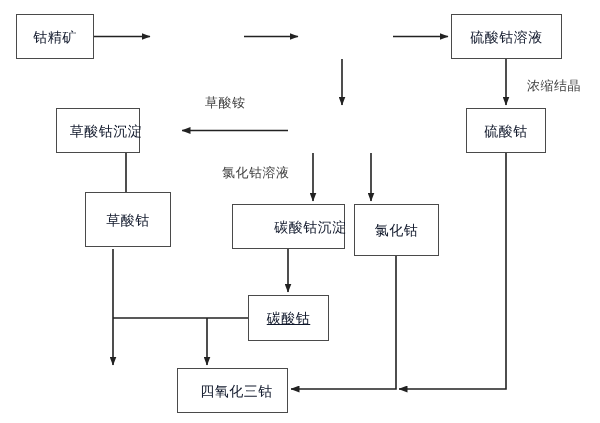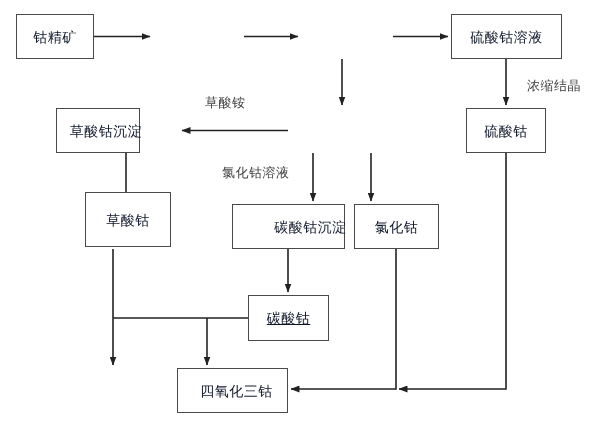--- a/index.html
+++ b/index.html
@@ -129,21 +129,21 @@
   </div>
 
   <div class="node" style="left:85px; top:192px; width:86px; height:55px;">
     <span class="node-label">草酸钴</span>
   </div>
 
   <div class="node" style="left:232px; top:204px; width:113px; height:45px;padding-left:44px;">
     <span class="node-label">碳酸钴沉淀</span>
   </div>
 
-  <div class="node" style="left:354px; top:204px; width:85px; height:45px;">
+  <div class="node" style="left:354px; top:204px; width:85px; height:52px;">
     <span class="node-label">氯化钴</span>
   </div>
 
   <div class="node" style="left:248px; top:295px; width:81px; height:46px;text-decoration:underline;">
     <span class="node-label">碳酸钴</span>
   </div>
 
 
   <div class="node" style="left:177px; top:368px; width:111px; height:45px;padding-left:8px;">
     <span class="node-label">四氧化三钴</span>

